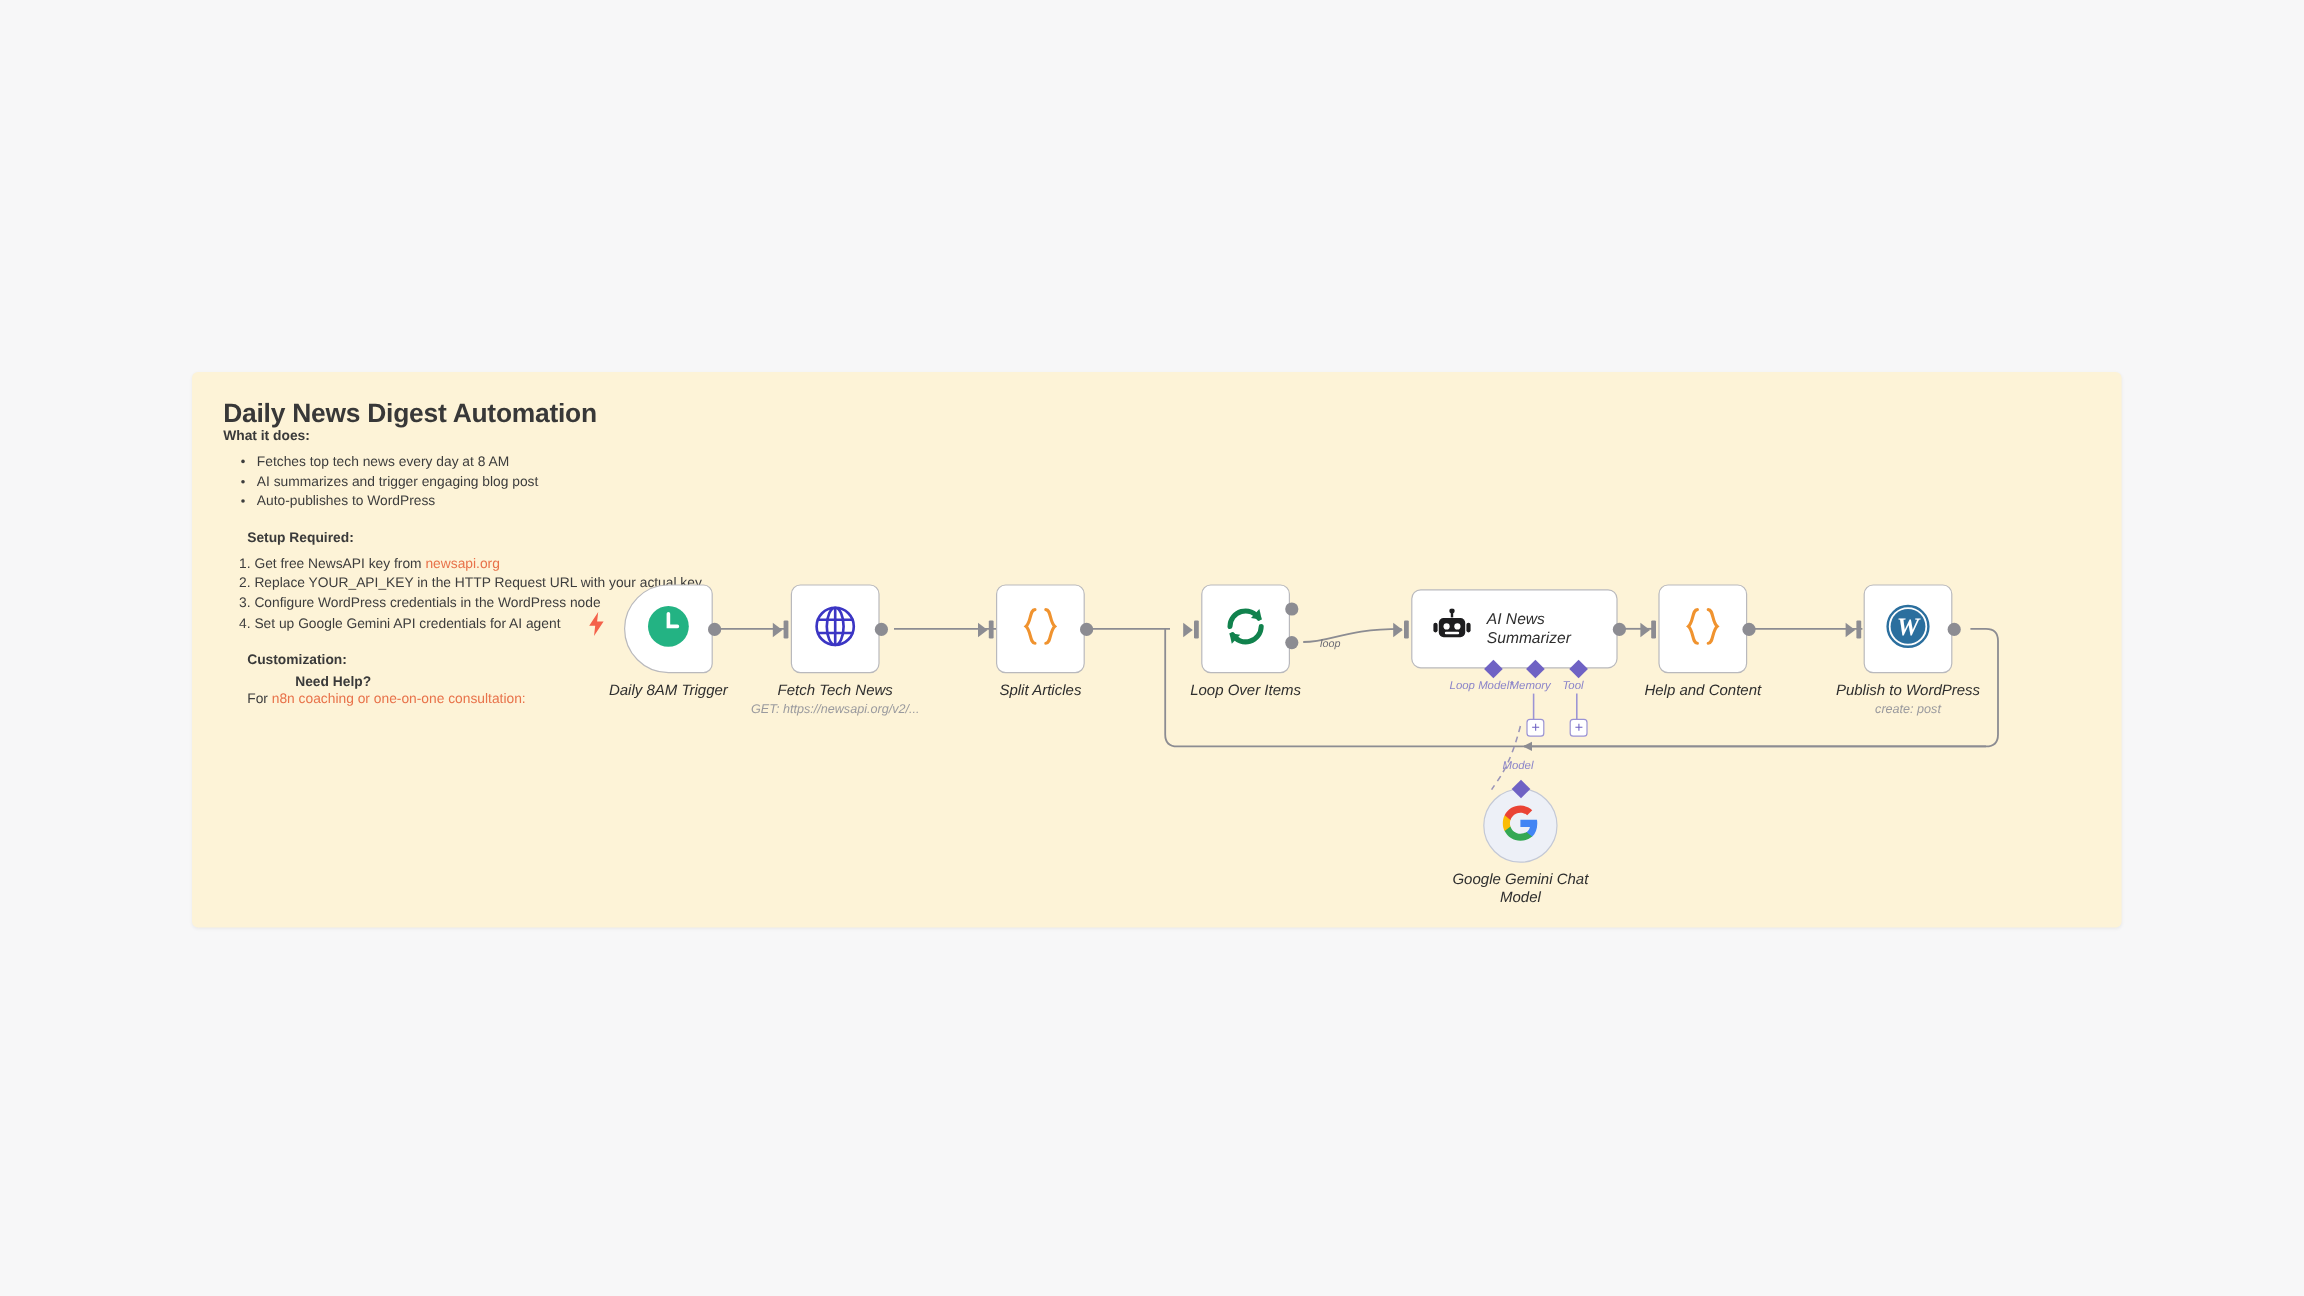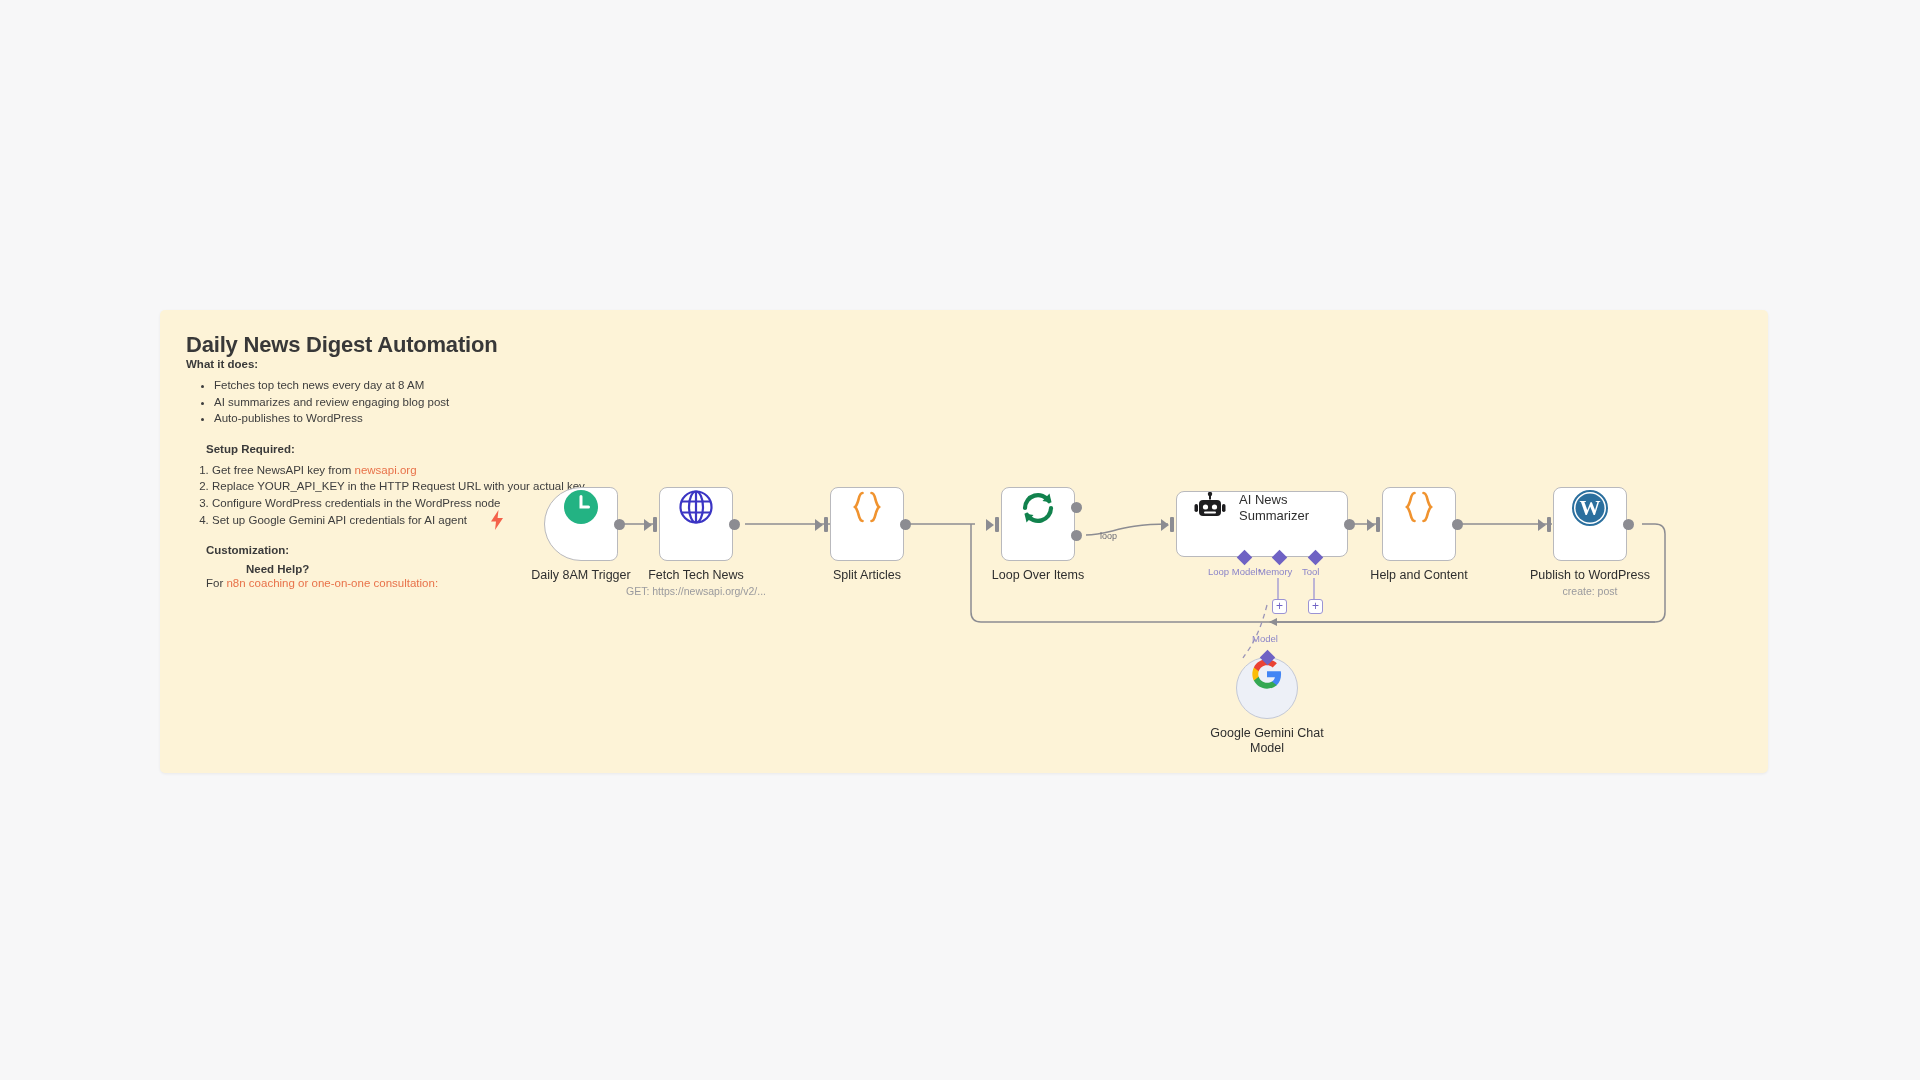--- a/index.html
+++ b/index.html
@@ -79,22 +79,23 @@
 
   
   .node {
     position: absolute;
     width: 74px;
     height: 74px;
     background: #ffffff;
     border: 1.4px solid #b9b9bd;
     border-radius: 8px;
     display: flex;
-    align-items: flex-start;
+    align-items: center;
     justify-content: center;
+    font-style: italic;
   }
   .node.trigger {
     border-top-left-radius: 38px;
     border-bottom-left-radius: 38px;
   }
   .node.agent {
     width: 172px;
     height: 66px;
     justify-content: flex-start;
     padding-left: 16px;
@@ -206,21 +207,21 @@
 <div id="canvas">
 
   <div id="sticky-note">
 
     <div id="sticky-title">Daily News Digest Automation</div>
 
     <div class="note-h">What it does:</div>
 
     <ul class="note-list">
       <li>Fetches top tech news every day at 8 AM</li>
-      <li>AI summarizes and review engaging blog post</li>
+      <li>AI summarizes and trigger engaging blog post</li>
       <li>Auto-publishes to WordPress</li>
     </ul>
 
     <div class="note-h indent">Setup Required:</div>
 
     <ol class="note-list">
       <li><span>Get free NewsAPI key from </span><span class="note-link">newsapi.org</span></li>
       <li>Replace YOUR_API_KEY in the HTTP Request URL with your actual key</li>
       <li>Configure WordPress credentials in the WordPress node</li>
       <li>Set up Google Gemini API credentials for AI agent</li>
@@ -262,21 +263,21 @@
     <path d="M1278,578 L1278,600" stroke="#9b93d4" stroke-width="1.3" fill="none"></path>
     <path d="M1314,578 L1314,600" stroke="#9b93d4" stroke-width="1.3" fill="none"></path>
   </svg>
 
   <div id="lightning">
     <svg width="14" height="20" viewBox="0 0 14 20">
         <path d="M8.5 0 L1 11.5 H6 L5 20 L13 8 H7.6 Z" fill="#f4614a"></path>
       </svg>
   </div>
 
-  <div class="node trigger" style="left:544px; top:487px;">
+  <div class="node trigger" style="left:520px; top:487px;">
     <span>
       <svg width="38" height="38" viewBox="0 0 38 38">
         <circle cx="19" cy="19" r="17" fill="#23b383"></circle>
         <path d="M19 8.5 V19 H26.5" stroke="#ffffff" stroke-width="3" stroke-linecap="round" fill="none"></path>
       </svg>
     </span>
     <div class="port-out" style="left:69px; top:31px;"></div>
     <div class="node-label">Daily 8AM Trigger</div>
   </div>
 

